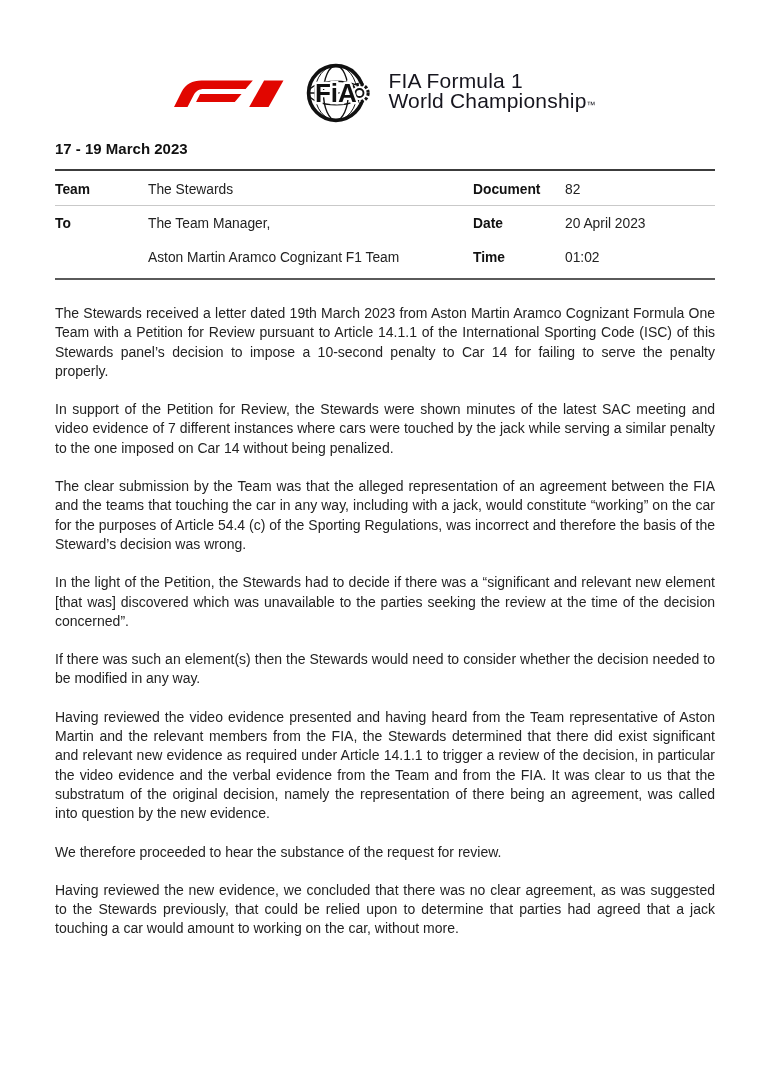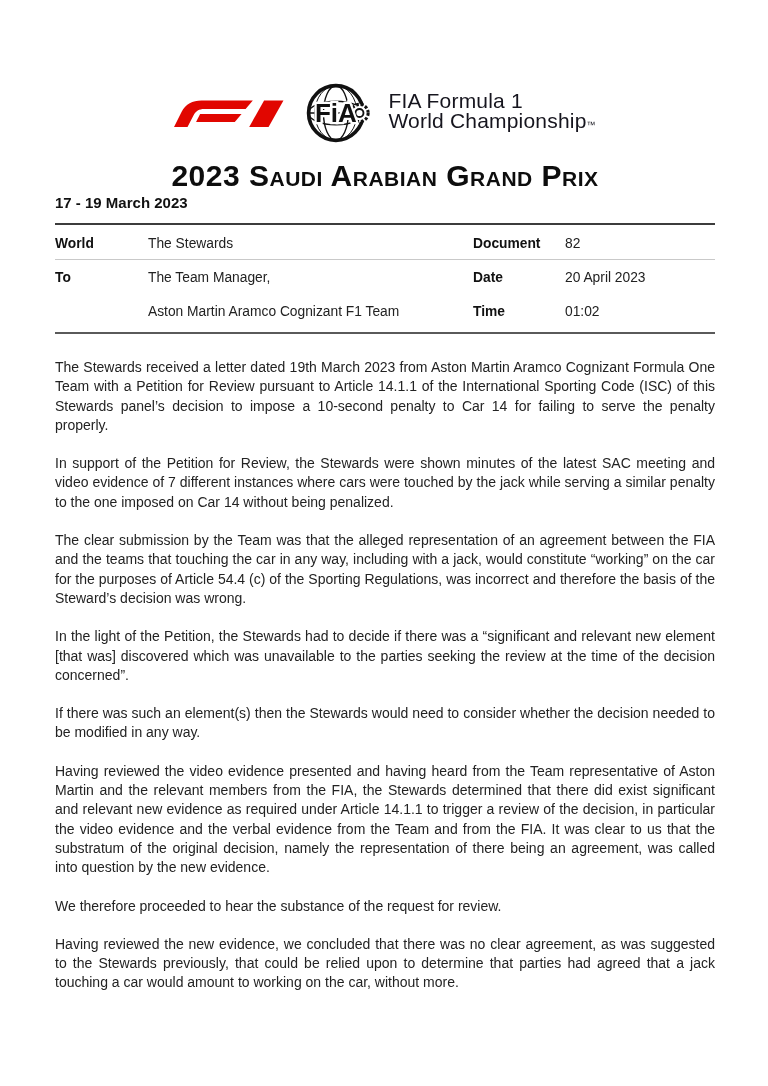--- a/index.html
+++ b/index.html
@@ -6,21 +6,21 @@
   html, body { background: #ffffff; }
   body {
     width: 768px; height: 1086px;
     font-family: "Liberation Sans", "DejaVu Sans", sans-serif;
     color: #222222;
     overflow: hidden;
   }
   .page {
     width: 768px; height: 1082px;
     background: #ffffff;
-    padding: 80px 53px 0 55px;
+    padding: 60px 53px 0 55px;
   }
   
   .brand-row {
     display: flex;
     align-items: center;
     justify-content: center;
     gap: 14px;
     height: 66px;
     margin-bottom: 14px;
   }
@@ -96,26 +96,25 @@
       <circle cx="85" cy="50" r="14" fill="#ffffff" stroke="#111111" stroke-width="5" stroke-dasharray="4.5 3"></circle>
       <circle cx="85" cy="50" r="6.5" fill="#ffffff" stroke="#111111" stroke-width="3"></circle>
       <text x="47" y="64" text-anchor="middle" font-size="42" font-weight="bold" fill="#111111" stroke="#ffffff" stroke-width="7" paint-order="stroke" style="font-family:'Liberation Sans',sans-serif;">FiA</text>
     </svg>
     <div class="brand-text">
       <div>FIA Formula 1</div>
       <div><span>World Championship</span><span class="tm">™</span></div>
     </div>
   </div>
 
-  <div class="title">2023 Saudi Arabian Grand Prix</div>
   <div class="subtitle">17 - 19 March 2023</div>
 
   <div class="meta">
     <div class="meta-grid row-from">
-      <div class="label">World</div>
+      <div class="label">Team</div>
       <div class="value">The Stewards</div>
       <div class="label">Document</div>
       <div class="value">82</div>
     </div>
     <div class="meta-grid row-to">
       <div class="label">To</div>
       <div class="value">The Team Manager,</div>
       <div class="label">Date</div>
       <div class="value">20 April 2023</div>
       <div></div>

